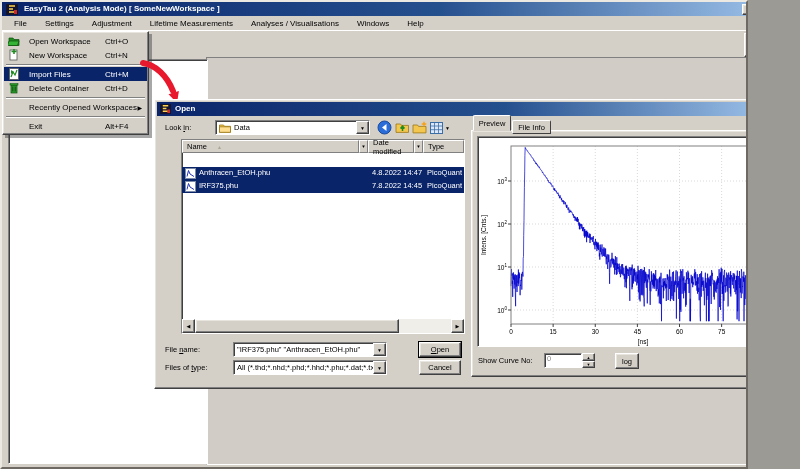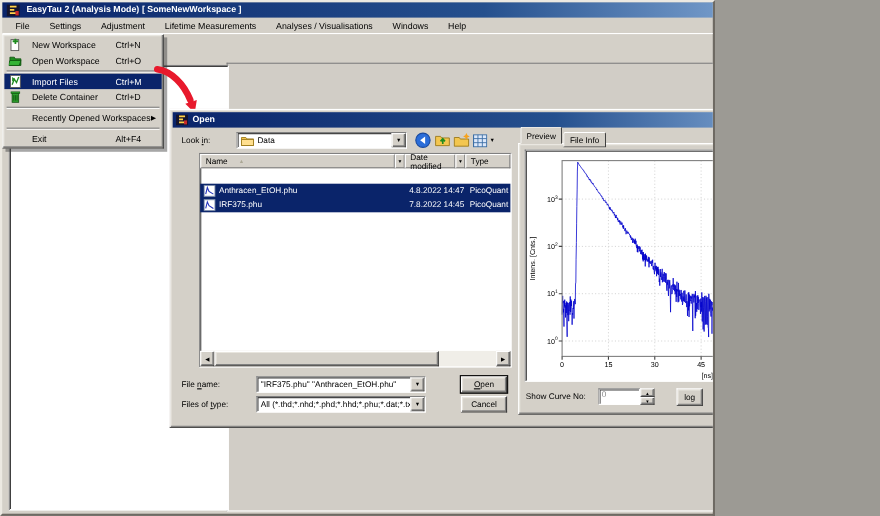--- a/index.html
+++ b/index.html
@@ -1,17 +1,17 @@
 <!DOCTYPE html>
 <html><head>
 <meta charset="utf-8">
 <style>
   html,body{margin:0;padding:0;background:#9c9a94;}
   *{box-sizing:border-box;font-family:"Liberation Sans",sans-serif;}
-  #screen{position:relative;width:650px;height:469px;background:#d4d0c8;
+  #screen{position:relative;width:748px;height:469px;background:#d4d0c8;
     border:2px solid;border-color:#ece9e2 #6e6a63 #6e6a63 #ece9e2;overflow:hidden;}
   .abs{position:absolute;}
   
   .raised{border:1px solid;border-color:#fff #404040 #404040 #fff;
     box-shadow:inset -1px -1px 0 #808080,inset 1px 1px 0 #e8e5de;background:#d4d0c8;}
   .sunken{border:1px solid;border-color:#808080 #fff #fff #808080;
     box-shadow:inset 1px 1px 0 #404040;background:#fff;}
   
   .titlebar{background:linear-gradient(90deg,#0a246a 0%,#25508e 55%,#a6caf0 100%);
     color:#fff;font-weight:bold;font-size:8px;display:flex;align-items:center;}
@@ -121,33 +121,33 @@
     </div>
     <div class="abs raised" style="left:770px;top:2px;width:20px;height:24px;"></div>
   </div>
 
   <div class="abs" style="left:204px;top:55px;width:589px;height:408px;background:#d1cdc6;border:1px solid;border-color:#808080 #fff #fff #808080;"></div>
   <div class="abs sunken" style="left:6px;top:57px;width:200px;height:405px;"></div>
 
   <div class="abs menu" style="left:0;top:29px;width:147px;height:104px;">
     <div class="menu-item">
       <svg class="mi-icon" viewBox="0 0 12 12">
+        <path d="M1,3 h4 l1,1.5 h5 v6 h-10 z" fill="#1f8c1f" stroke="#0c4d0c" stroke-width="0.7"></path>
+        <path d="M1,6 h10 l-1.5,4.5 h-10 z" fill="#35b335" stroke="#0c4d0c" stroke-width="0.7"></path>
+      </svg>
+      <span class="mi-label">Open Workspace</span>
+      <span class="mi-short">Ctrl+O</span>
+    </div>
+    <div class="menu-item">
+      <svg class="mi-icon" viewBox="0 0 12 12">
         <rect x="2" y="1" width="7" height="10" fill="#fff" stroke="#555" stroke-width="0.8"></rect>
         <path d="M6,0 v5 M3.5,2.5 h5" stroke="#1f8c1f" stroke-width="1.6"></path>
       </svg>
       <span class="mi-label">New Workspace</span>
       <span class="mi-short">Ctrl+N</span>
-    </div>
-    <div class="menu-item">
-      <svg class="mi-icon" viewBox="0 0 12 12">
-        <path d="M1,3 h4 l1,1.5 h5 v6 h-10 z" fill="#1f8c1f" stroke="#0c4d0c" stroke-width="0.7"></path>
-        <path d="M1,6 h10 l-1.5,4.5 h-10 z" fill="#35b335" stroke="#0c4d0c" stroke-width="0.7"></path>
-      </svg>
-      <span class="mi-label">Open Workspace</span>
-      <span class="mi-short">Ctrl+O</span>
     </div>
     <div class="menu-sep"></div>
     <div class="menu-item hl">
       <svg class="mi-icon" viewBox="0 0 12 12">
         <rect x="1.5" y="0.5" width="9" height="11" fill="#fff" stroke="#555" stroke-width="0.8"></rect>
         <path d="M3,9 L5,4 L7,7 L9,2" stroke="#1f8c1f" stroke-width="1.2" fill="none"></path>
         <path d="M3,2 l3,2 -3,2 z" fill="#1f8c1f"></path>
       </svg>
       <span class="mi-label">Import Files</span>
       <span class="mi-short">Ctrl+M</span>

